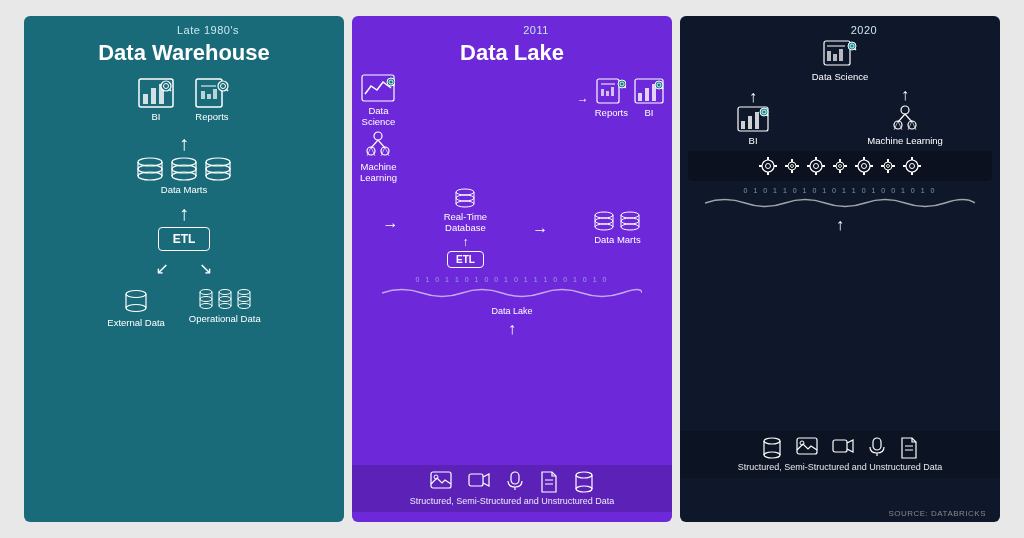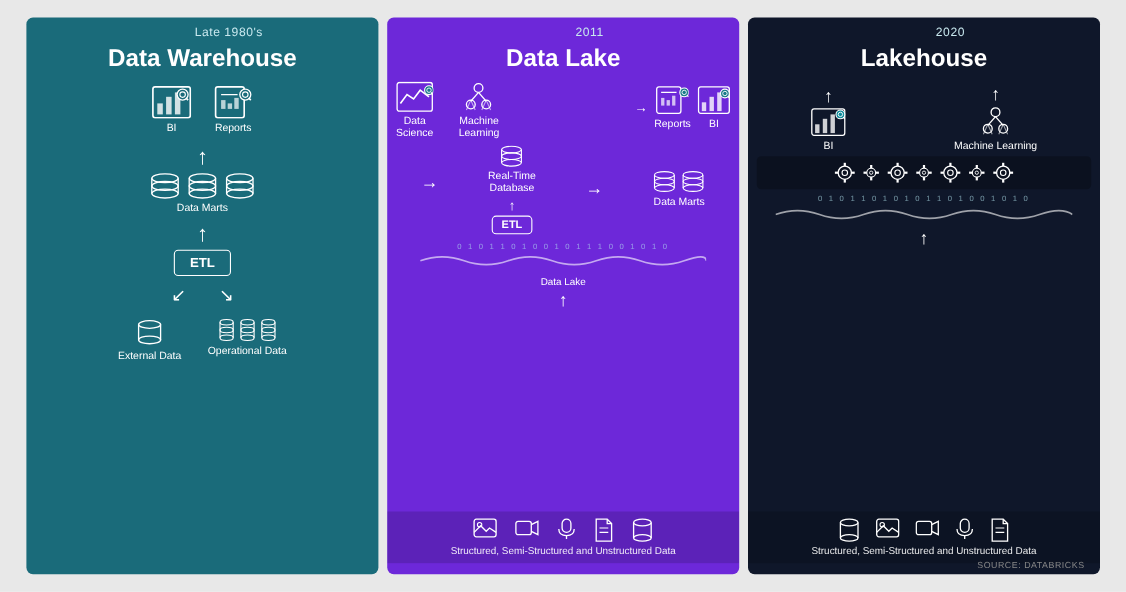--- a/index.html
+++ b/index.html
@@ -220,21 +220,21 @@
       </div>
     </div>
 
     <div class="panel panel-dl" style="position:relative;">
       <div class="era-label">2011</div>
       <div class="panel-title">Data Lake</div>
       <div style="padding: 0 8px; height: calc(100% - 68px); position:relative;">
 
         <div style="display:flex; justify-content:space-between; align-items:flex-start; margin-bottom:4px;">
 
-          <div style="display:flex; gap:23px;">
+          <div style="display:flex; gap:2px;flex-direction:column;">
             <div class="icon-item">
               <svg width="34" height="28" viewBox="0 0 34 28" fill="none">
                 <rect x="1" y="1" width="32" height="26" rx="2" stroke="white" stroke-width="1.2" fill="none"></rect>
                 <polyline points="4,20 10,12 16,16 22,8 30,14" stroke="white" stroke-width="1.5" fill="none"></polyline>
                 <circle cx="30" cy="8" r="4" fill="#1a7a8a" stroke="white" stroke-width="1"></circle>
                 <circle cx="30" cy="8" r="2" fill="none" stroke="white" stroke-width="0.8"></circle>
                 <line x1="32" y1="10" x2="33" y2="12" stroke="white" stroke-width="1.2"></line>
               </svg>
               <span class="icon-label">Data<br>Science</span>
             </div>
@@ -378,24 +378,36 @@
               <ellipse cx="10" cy="18" rx="8" ry="3" stroke="white" stroke-width="1.2" fill="none"></ellipse>
             </svg>
           </div>
           <div style="color:rgba(255,255,255,0.9); font-size:9px; text-align:center;">Structured, Semi-Structured and Unstructured Data</div>
         </div>
       </div>
     </div>
 
     <div class="panel panel-lh" style="position:relative;">
       <div class="era-label">2020</div>
-      <div class="panel-title">Lakehouse</div>
       <div style="padding: 0 8px; height: calc(100% - 68px); position:relative;">
 
         <div style="display:flex; justify-content:space-around; margin-bottom:4px;">
+          <div class="icon-item">
+            <svg width="34" height="28" viewBox="0 0 34 28" fill="none">
+              <rect x="1" y="1" width="26" height="24" rx="2" stroke="white" stroke-width="1.2" fill="none"></rect>
+              <line x1="4" y1="6" x2="22" y2="6" stroke="white" stroke-width="1"></line>
+              <rect x="4" y="11" width="4" height="10" fill="white" opacity="0.7"></rect>
+              <rect x="10" y="14" width="4" height="7" fill="white" opacity="0.7"></rect>
+              <rect x="16" y="9" width="4" height="12" fill="white" opacity="0.7"></rect>
+              <circle cx="29" cy="6" r="4" fill="#0e8a9a" stroke="white" stroke-width="1"></circle>
+              <circle cx="29" cy="6" r="2" fill="none" stroke="white" stroke-width="0.8"></circle>
+              <line x1="31.5" y1="8.5" x2="33" y2="10" stroke="white" stroke-width="1.2"></line>
+            </svg>
+            <span class="icon-label">Data Science</span>
+          </div>
         </div>
 
         <div style="display:flex; justify-content:space-around; align-items:flex-end; margin-bottom:4px;">
           <div style="display:flex; flex-direction:column; align-items:center;">
             <div style="color:white; font-size:16px;">↑</div>
             <div class="icon-item">
               <svg width="32" height="26" viewBox="0 0 32 26" fill="none">
                 <rect x="1" y="1" width="30" height="24" rx="2" stroke="white" stroke-width="1.2" fill="none"></rect>
                 <rect x="4" y="15" width="4" height="8" fill="white" opacity="0.8"></rect>
                 <rect x="11" y="10" width="4" height="13" fill="white" opacity="0.8"></rect>

